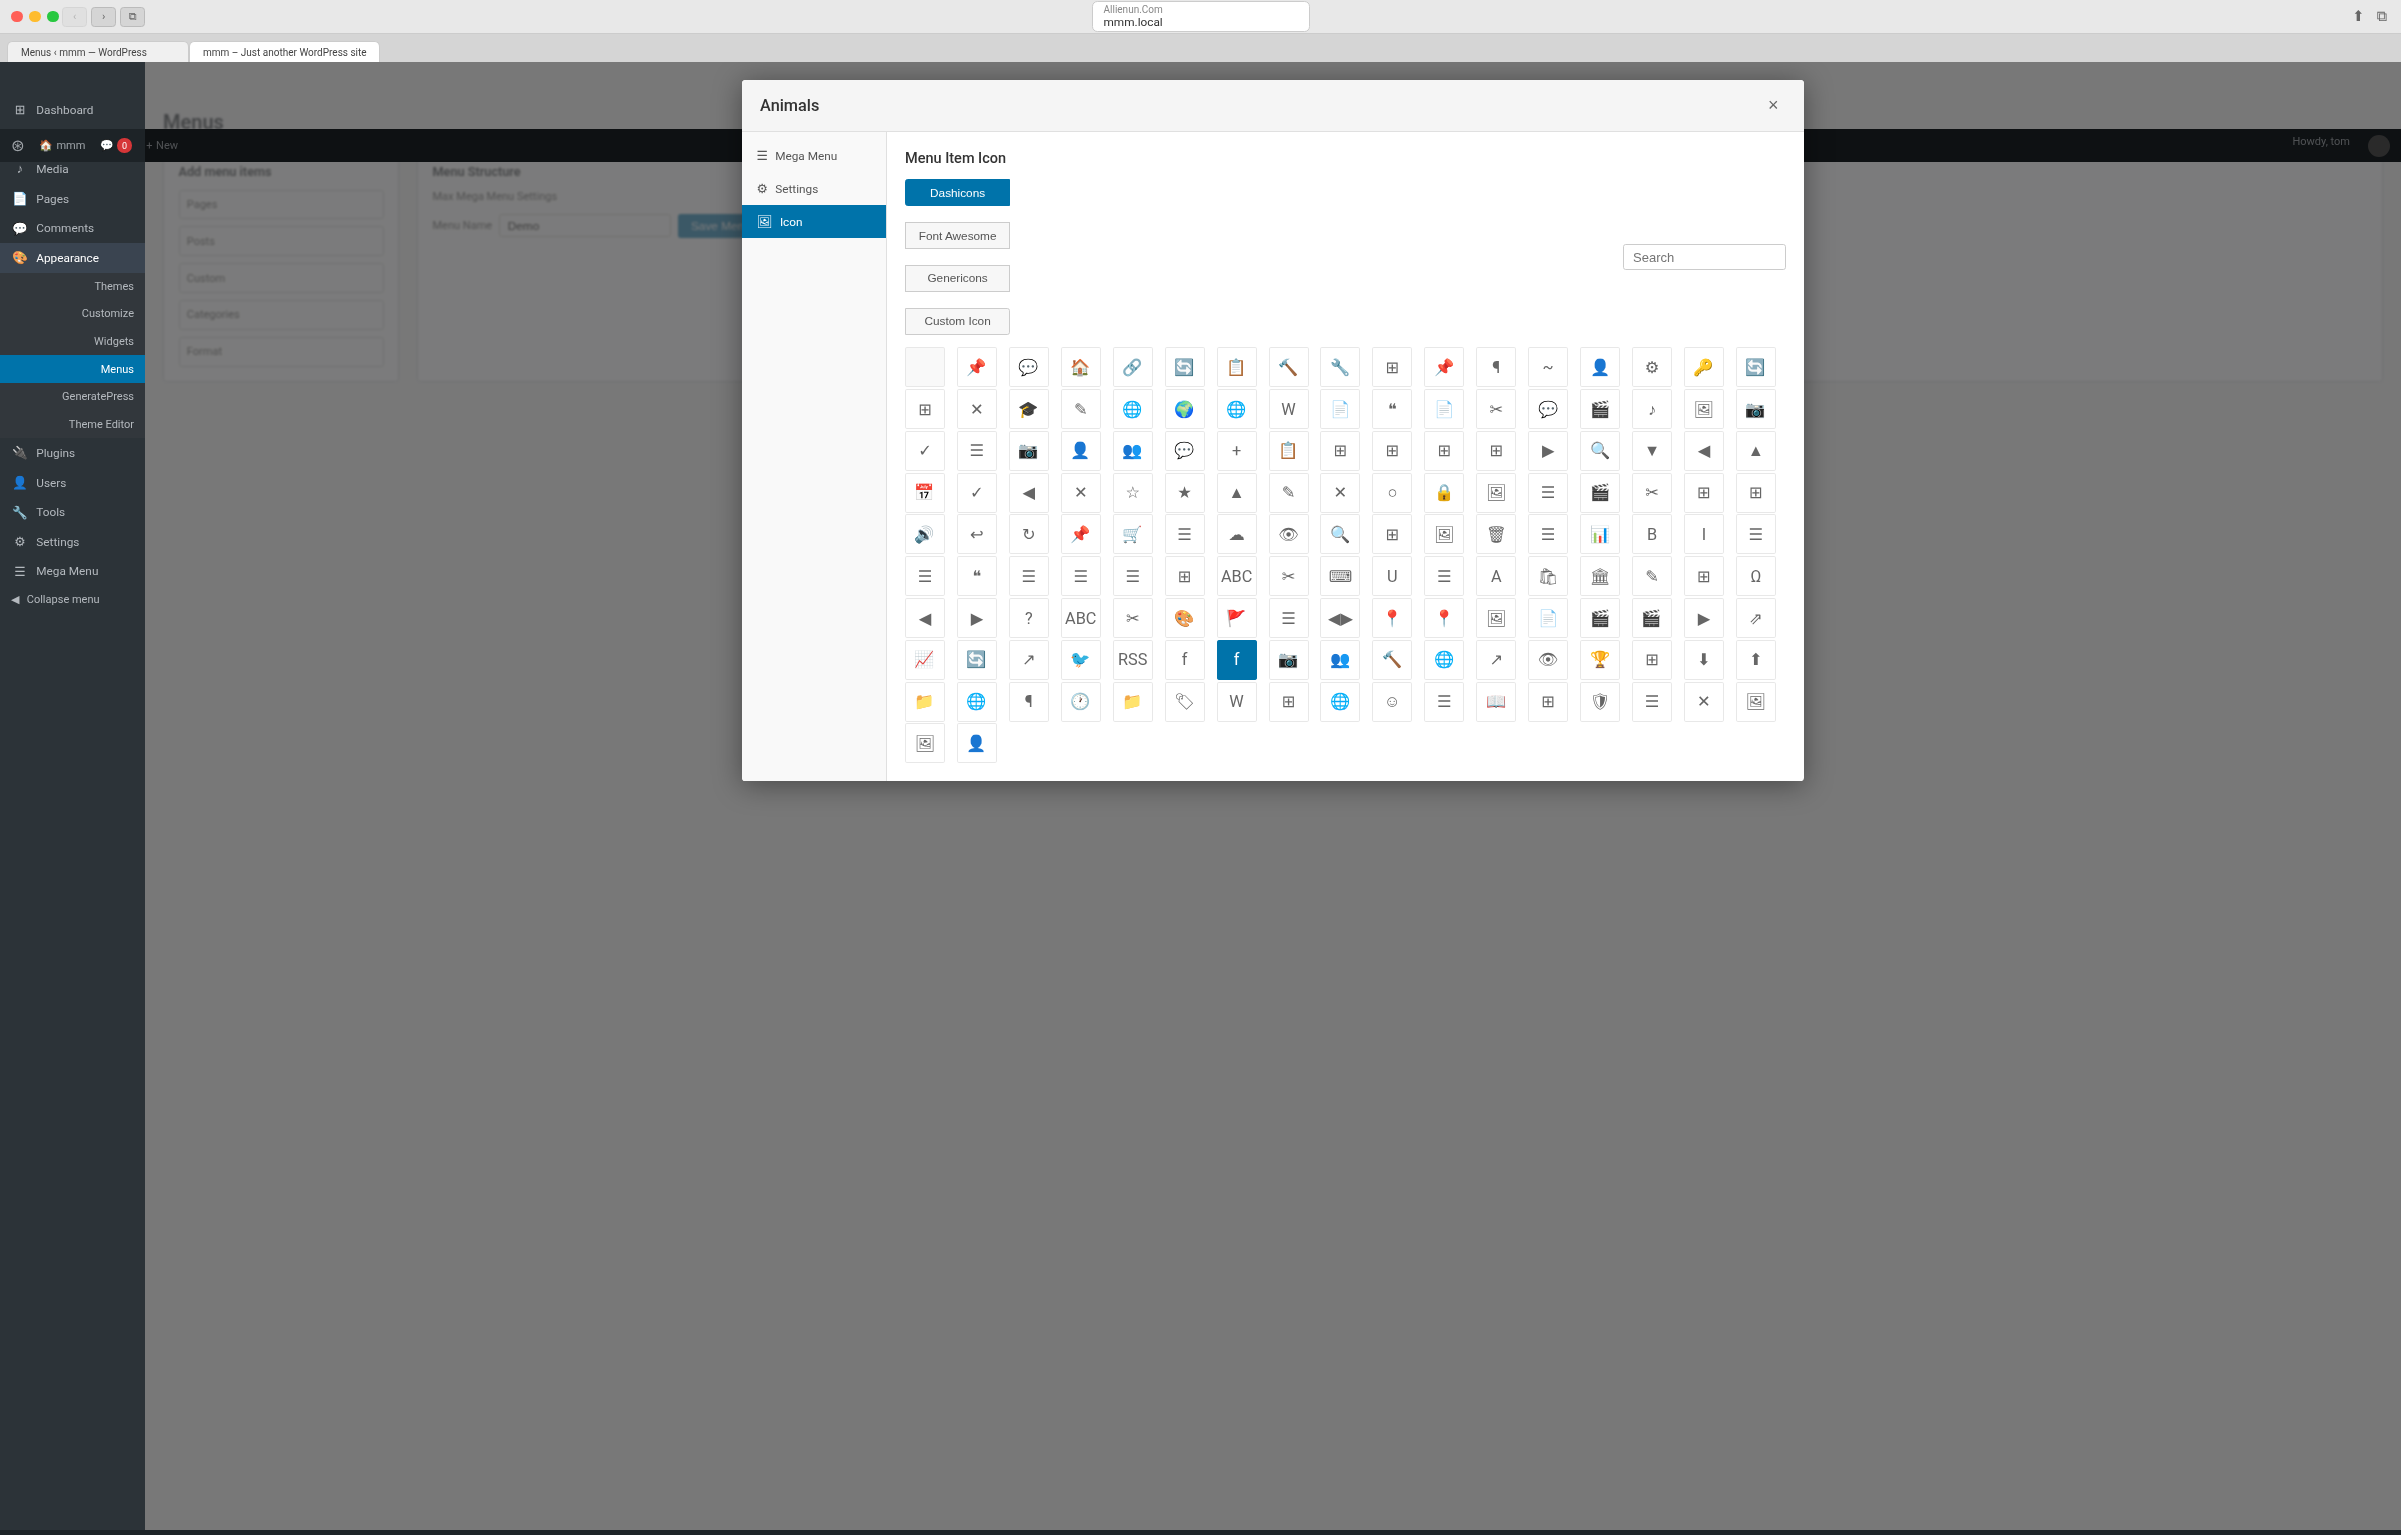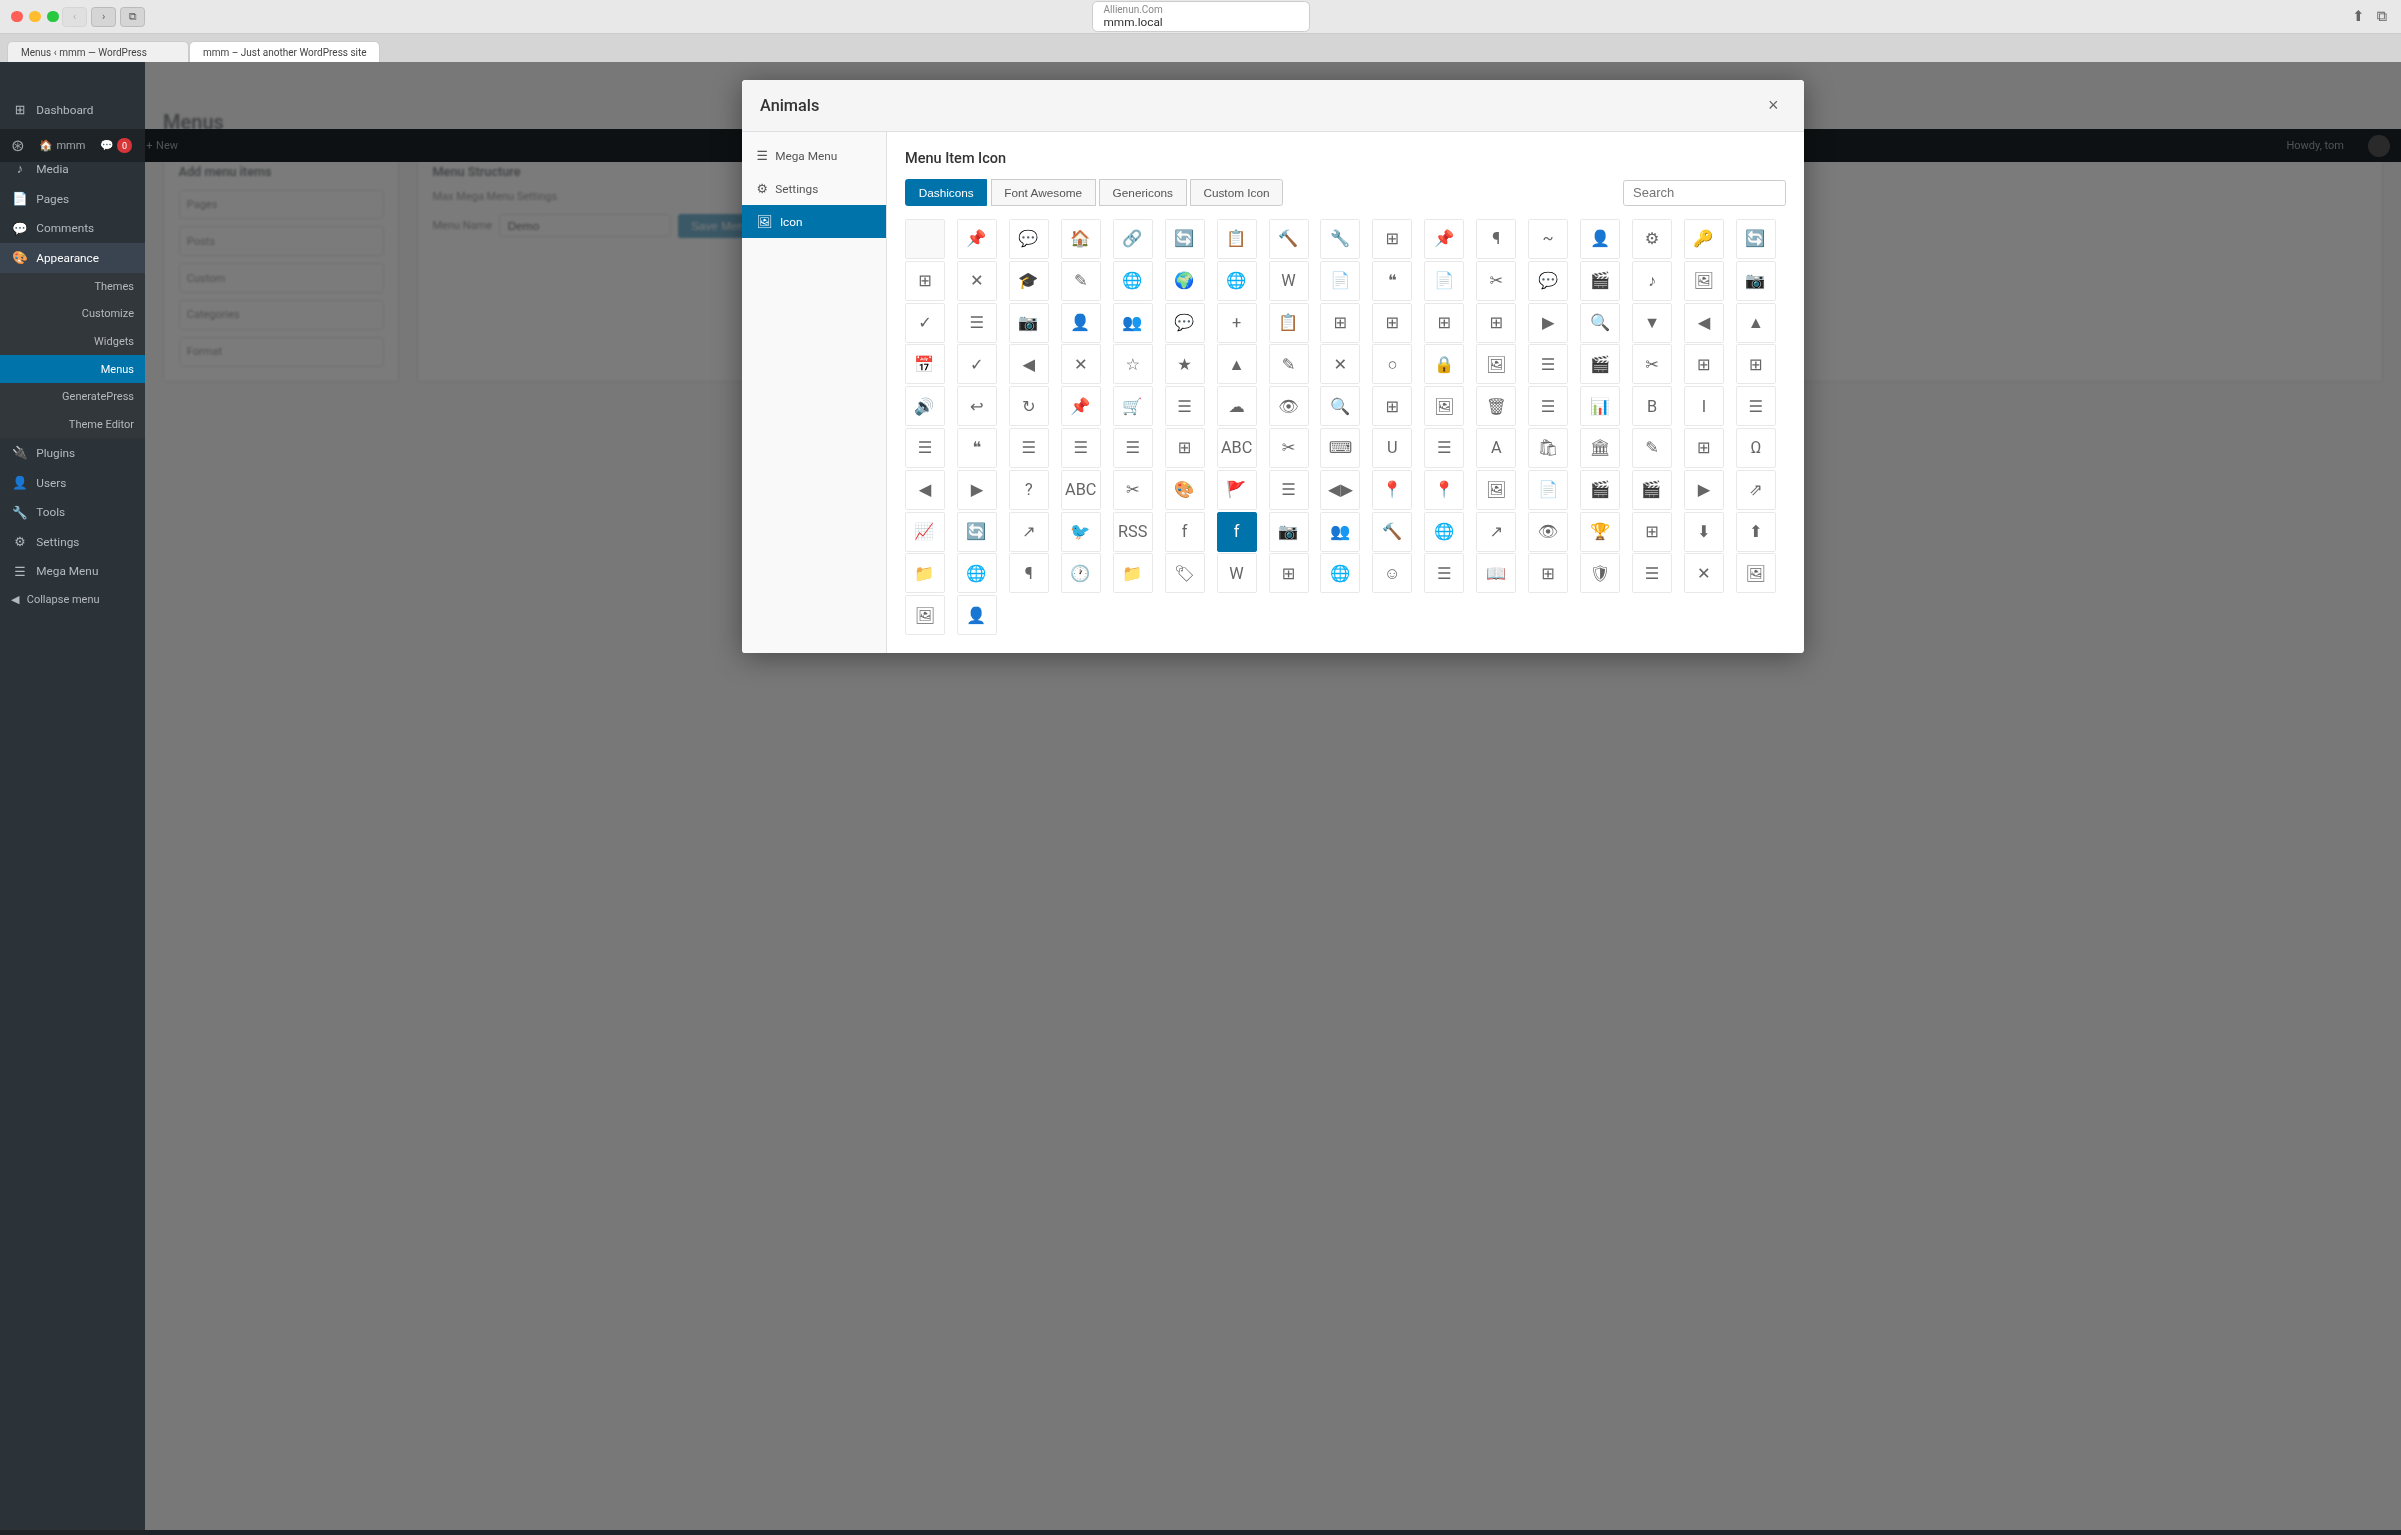--- a/index.html
+++ b/index.html
@@ -100,21 +100,21 @@
       top: 67px;
       left: 0;
       right: 0;
       z-index: 10;
     }
     .admin-bar-logo { color: #9ea3a8; font-size: 16.3px; }
     .admin-bar-item { color: #9ea3a8; font-size: 11px; cursor: pointer; display: flex; align-items: center; gap: 3.6px; }
     .admin-bar-comments { display: flex; align-items: center; gap: 3.6px; }
     .comment-badge { background: #d63638; color: #fff; border-radius: 50%; width: 14.5px; height: 14.5px; font-size: 9px; display: flex; align-items: center; justify-content: center; }
     .admin-bar-new { display: flex; align-items: center; gap: 3.6px; }
-    .admin-bar-right { margin-left: auto; display: flex; align-items: center; gap: 24px; }
+    .admin-bar-right { margin-left: auto; display: flex; gap: 18px; }
     .howdy { color: #9ea3a8; font-size: 11px; }
     .avatar { width: 22px; height: 22px; background: #555; border-radius: 50%; }
 
     
     .sidebar {
       width: 145px;
       background: #2c3338;
       height: 100%;
       overflow-y: auto;
       flex-shrink: 0;
@@ -215,21 +215,21 @@
     }
     .modal-content-title { font-size: 14.5px; color: #333; margin-bottom: 12.7px; font-weight: 500; }
 
     
     .icon-tabs {
       display: flex;
       align-items: center;
       justify-content: space-between;
       margin-bottom: 12.7px;
     }
-    .icon-tab-group { display: flex; gap: 4px; }
+    .icon-tab-group { display: flex; gap: 16px; flex-direction: column; }
     .icon-tab {
       padding: 5.4px 12.7px;
       font-size: 11.8px;
       border: 0.9px solid #ccc;
       background: #f7f7f7;
       cursor: pointer;
       color: #555;
       margin-right: -0.9px;
     }
     .icon-tab:first-child { border-radius: 2.7px 0 0 2.7px; }

